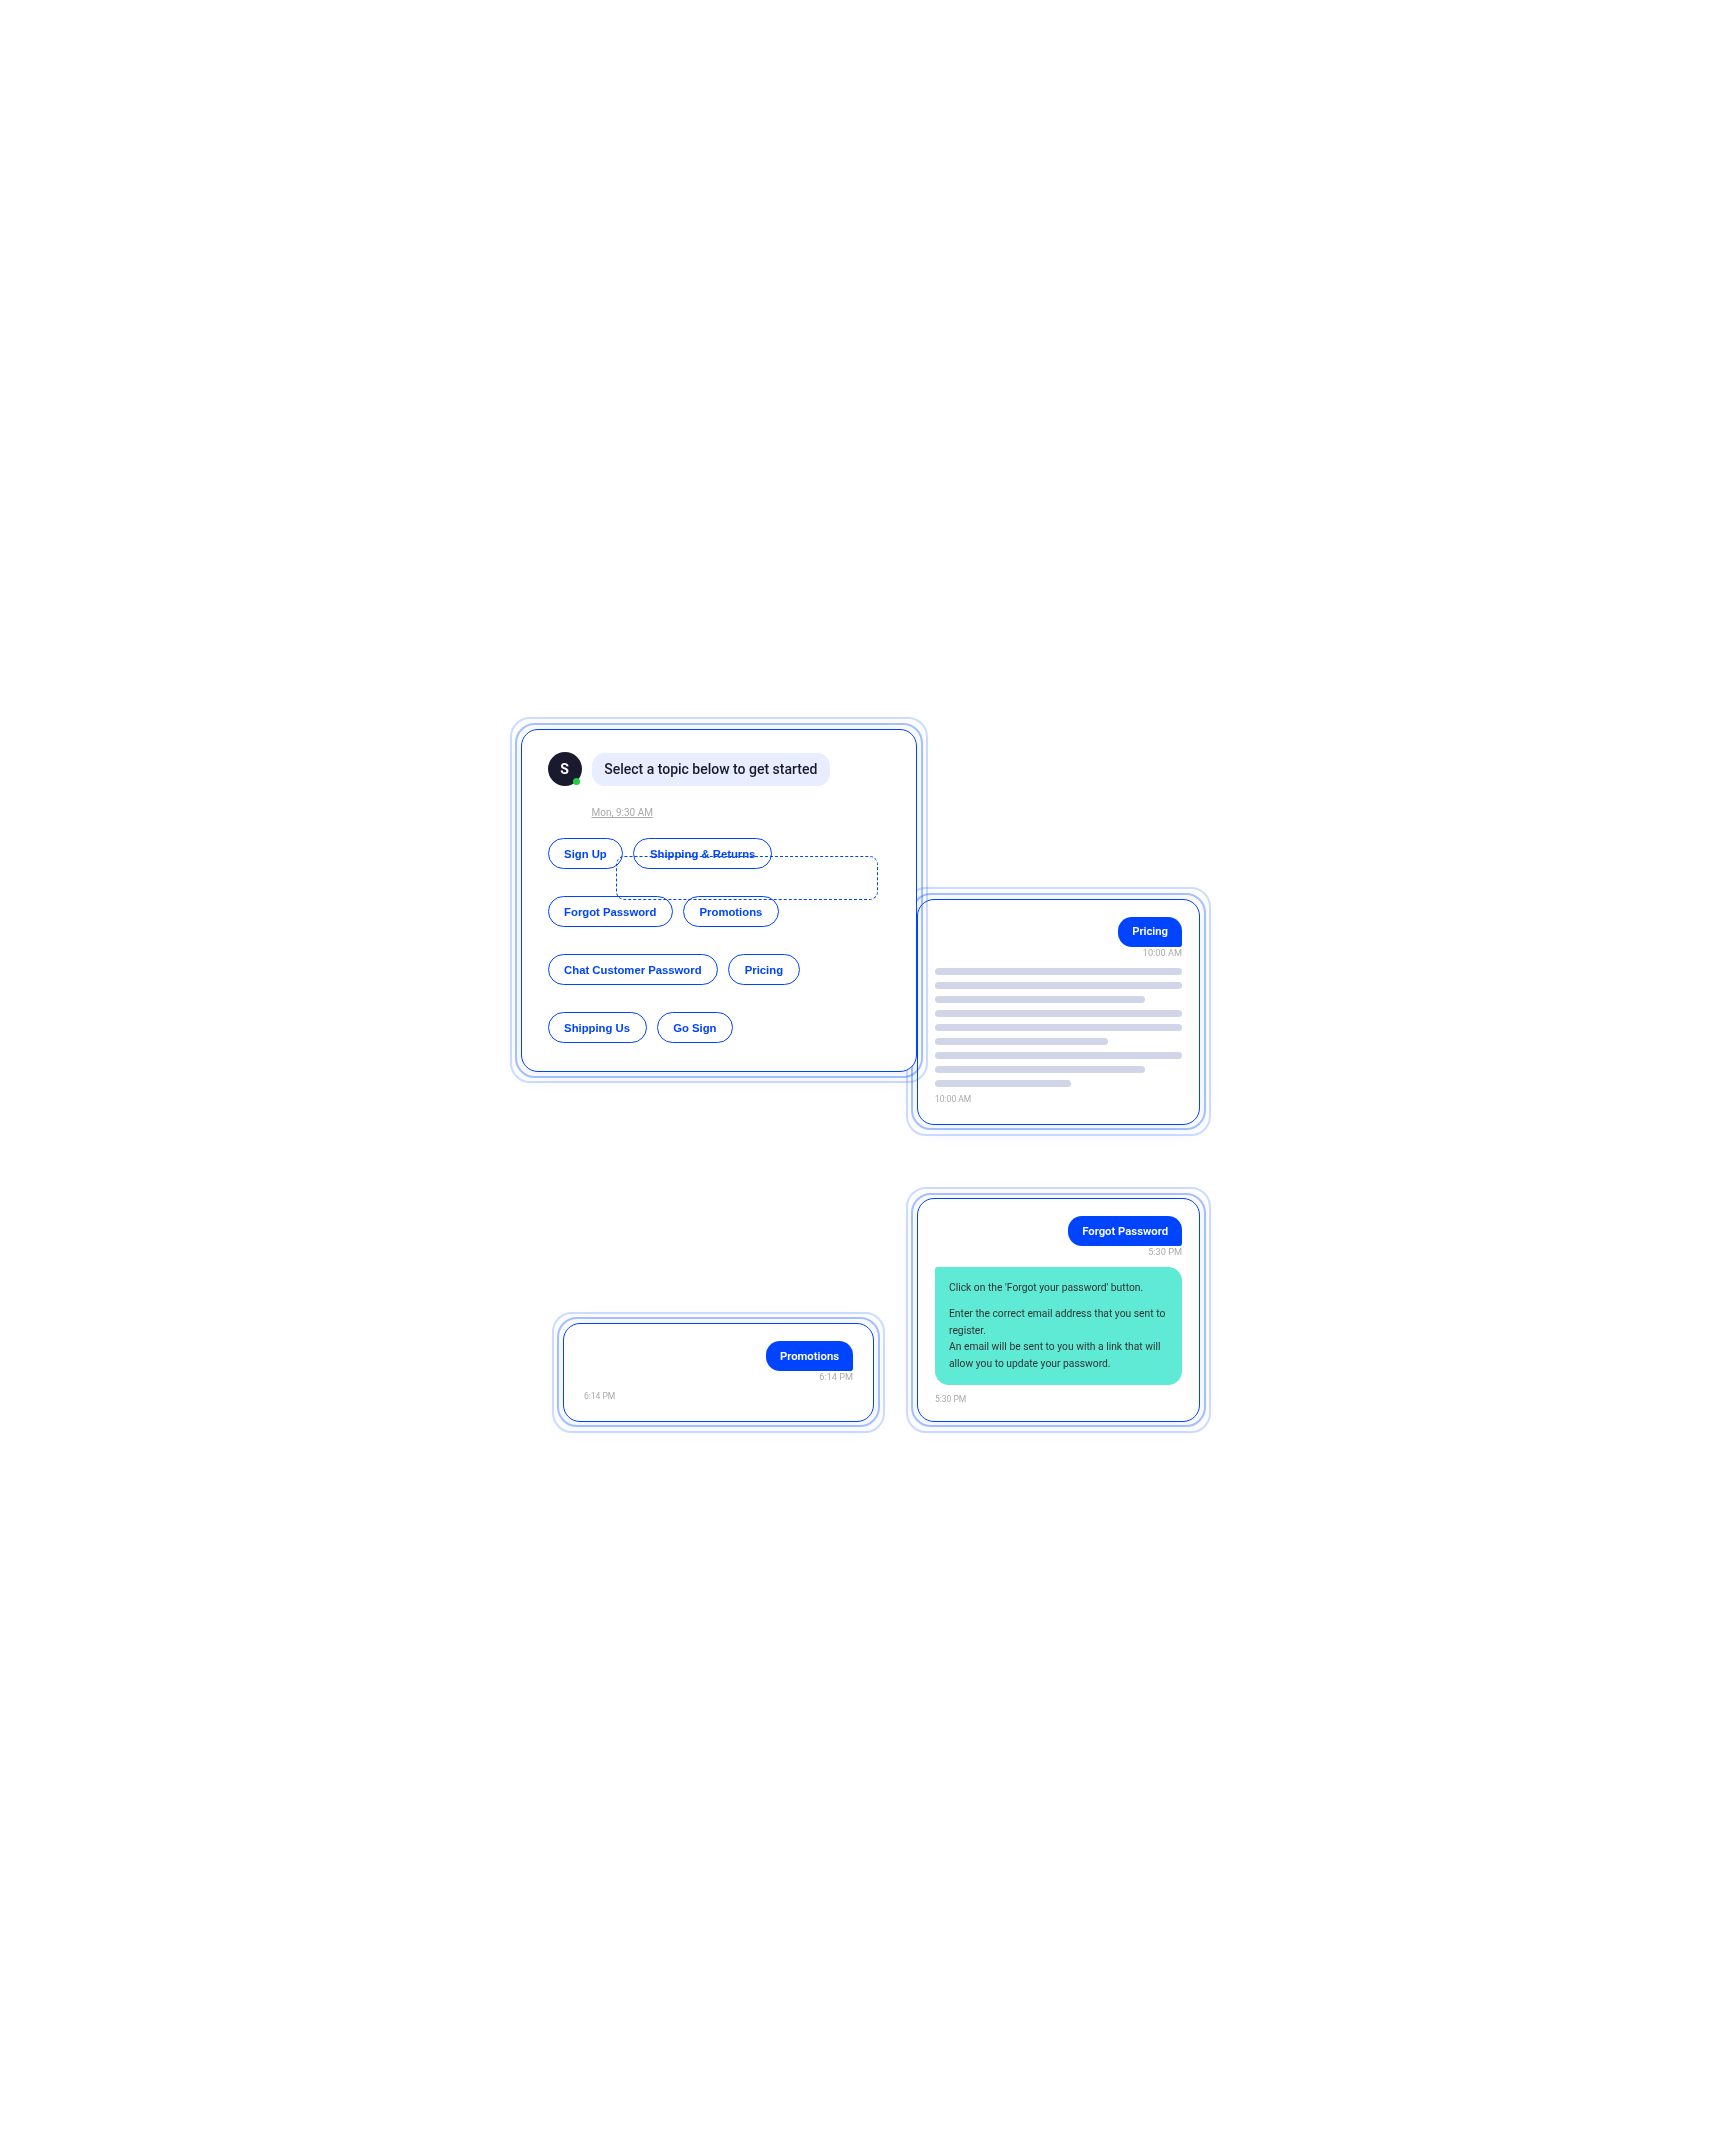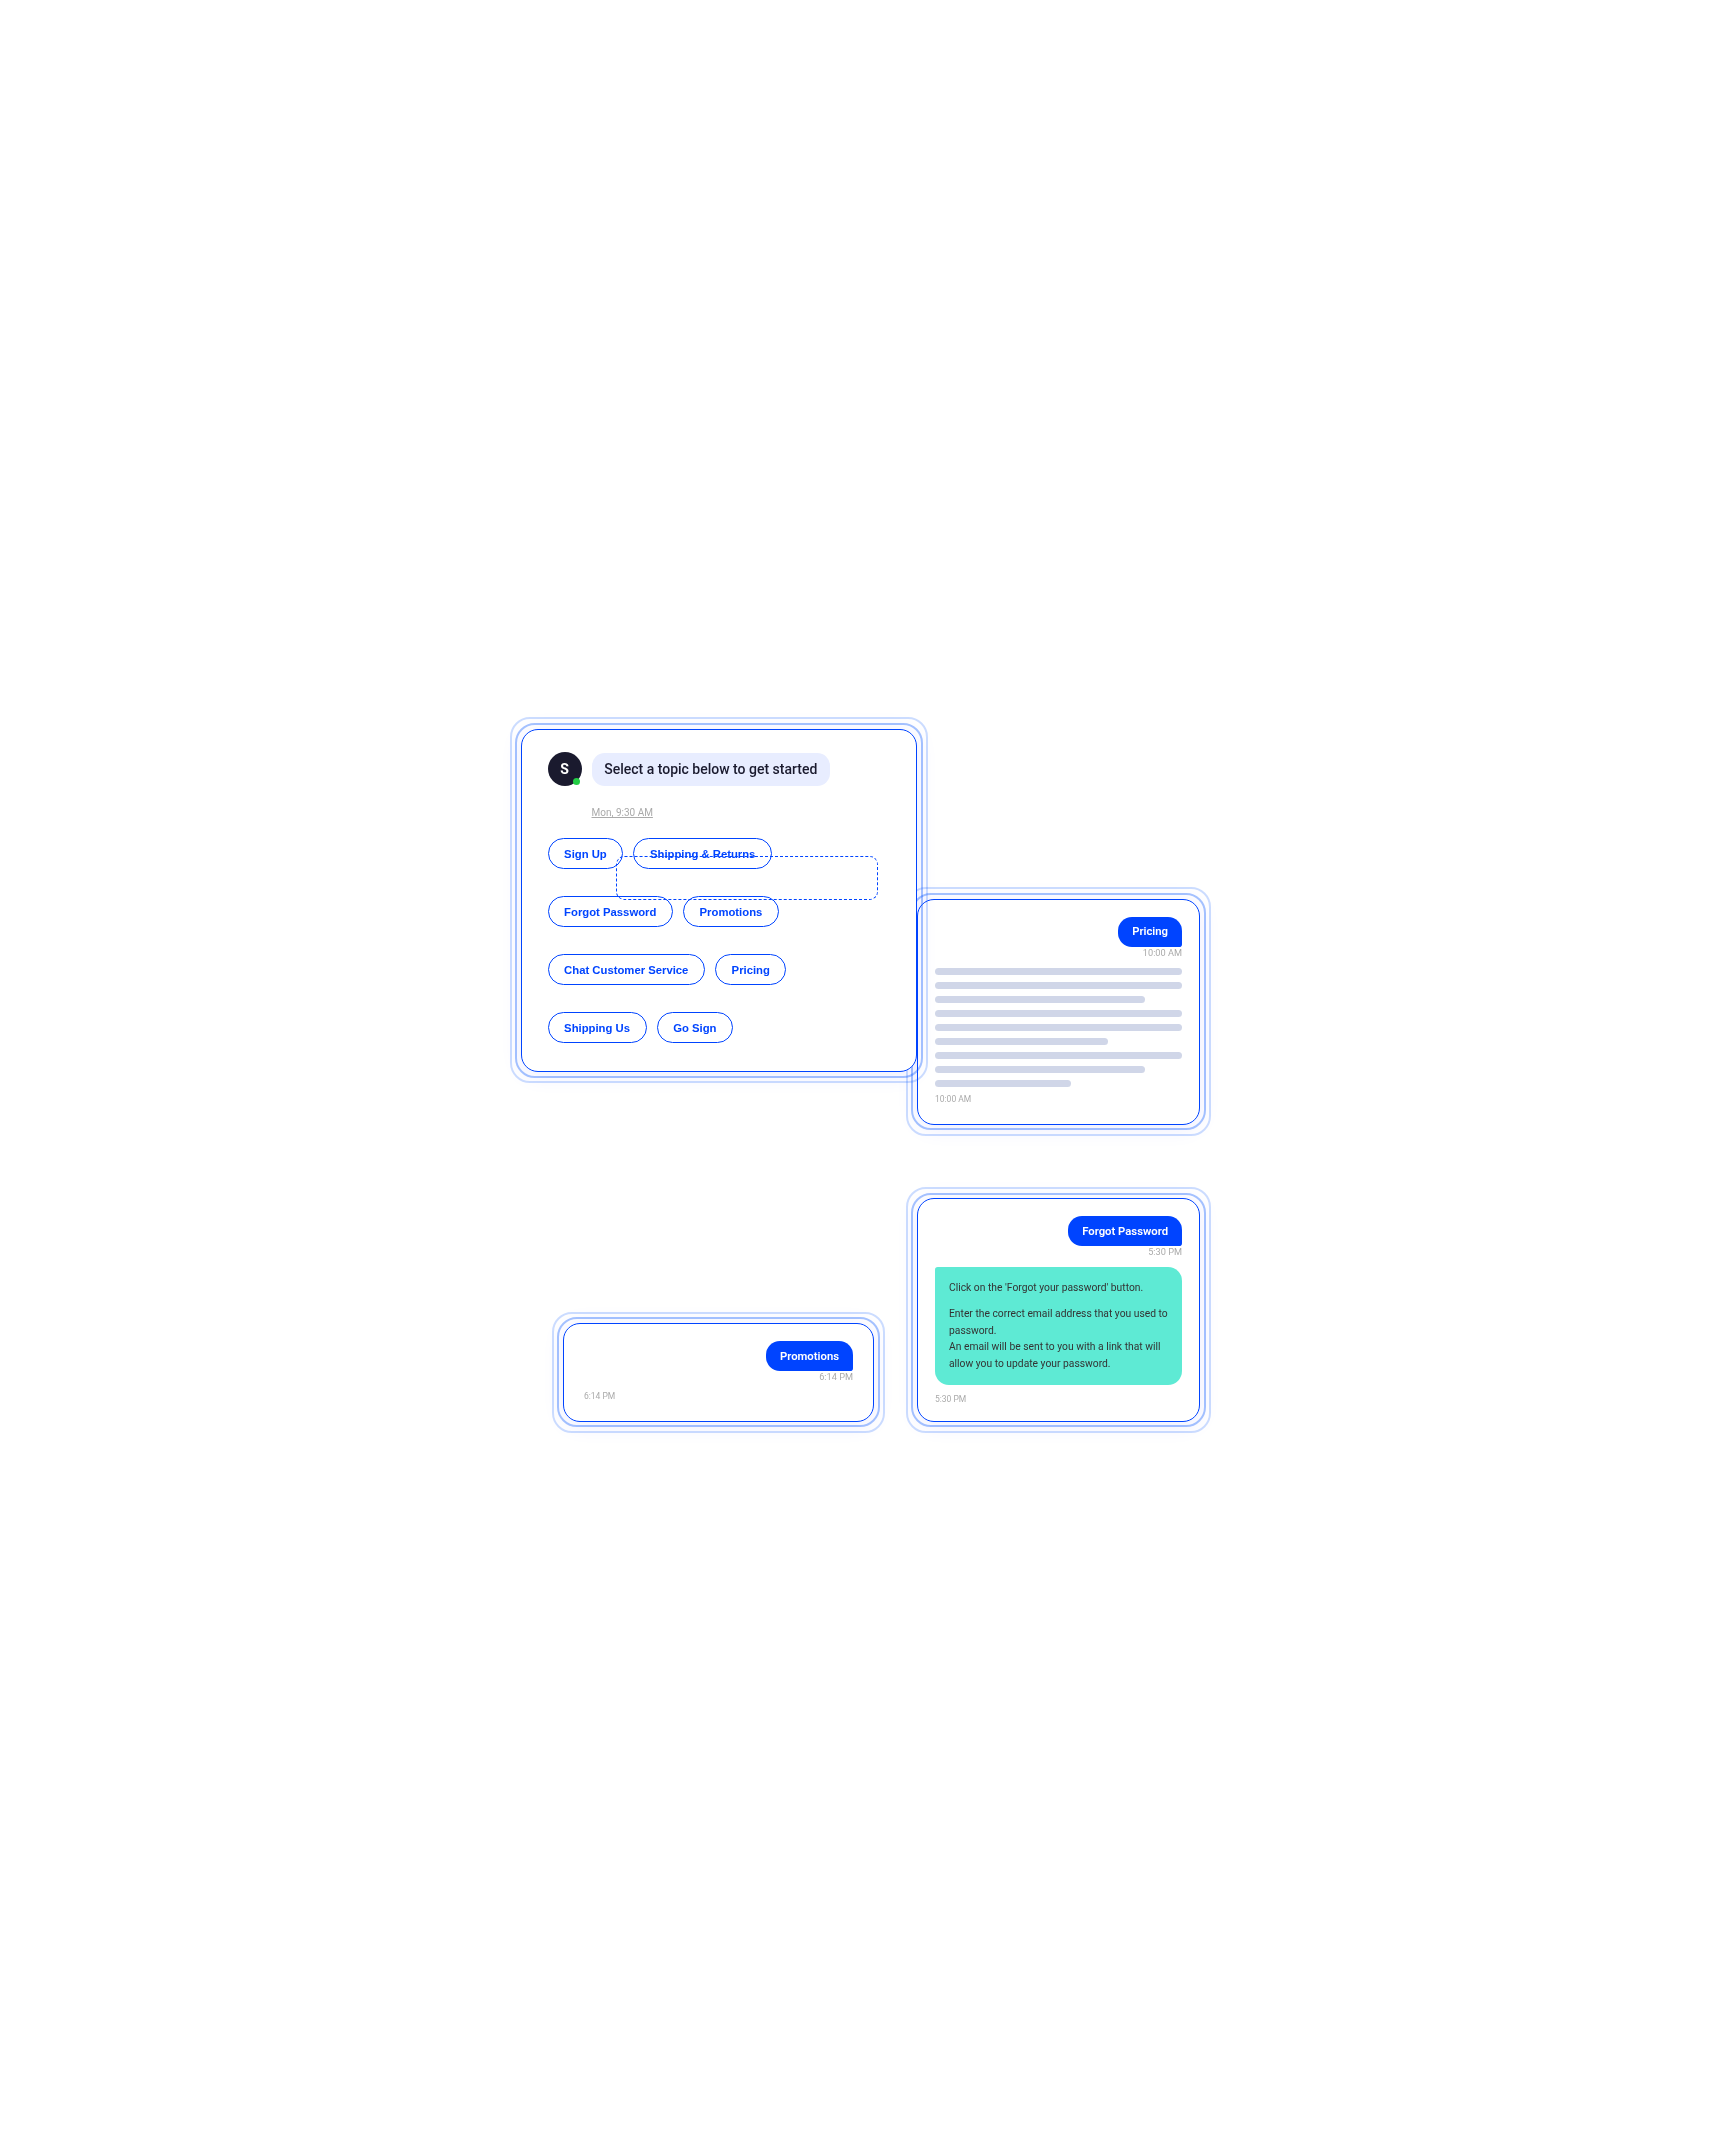--- a/index.html
+++ b/index.html
@@ -273,21 +273,21 @@
       <div class="topics-grid">
         <div class="topics-row">
           <button class="topic-btn">Sign Up</button>
           <button class="topic-btn">Shipping &amp; Returns</button>
         </div>
         <div class="topics-row">
           <button class="topic-btn">Forgot Password</button>
           <button class="topic-btn">Promotions</button>
         </div>
         <div class="topics-row">
-          <button class="topic-btn">Chat Customer Service</button>
+          <button class="topic-btn">Chat Customer Password</button>
           <button class="topic-btn">Pricing</button>
         </div>
         <div class="topics-row">
           <button class="topic-btn">Shipping Us</button>
           <button class="topic-btn">Go Sign</button>
         </div>
       </div>
     </div>
 
     <div class="dashed-box" style="top: 127px; left: 95px; width: 262px; height: 44px;"></div>
@@ -331,21 +331,21 @@
   <div class="card-wrapper card-forgot">
     <div class="card">
 
       <div class="sent-row">
         <span class="sent-bubble">Forgot Password</span>
       </div>
       <div class="sent-timestamp">5:30 PM</div>
 
       <div class="received-bubble">
         <p>Click on the 'Forgot your password' button.</p>
-        <p style="margin-top:10px;">Enter the correct email address that you used to password.</p>
+        <p style="margin-top:10px;">Enter the correct email address that you sent to register.</p>
         <p style="">An email will be sent to you with a link that will allow you to update your password.</p>
       </div>
       <div class="received-timestamp" style="margin-top:8.5px;">5:30 PM</div>
     </div>
   </div>
 
 </div>
 
 
 </body></html>

